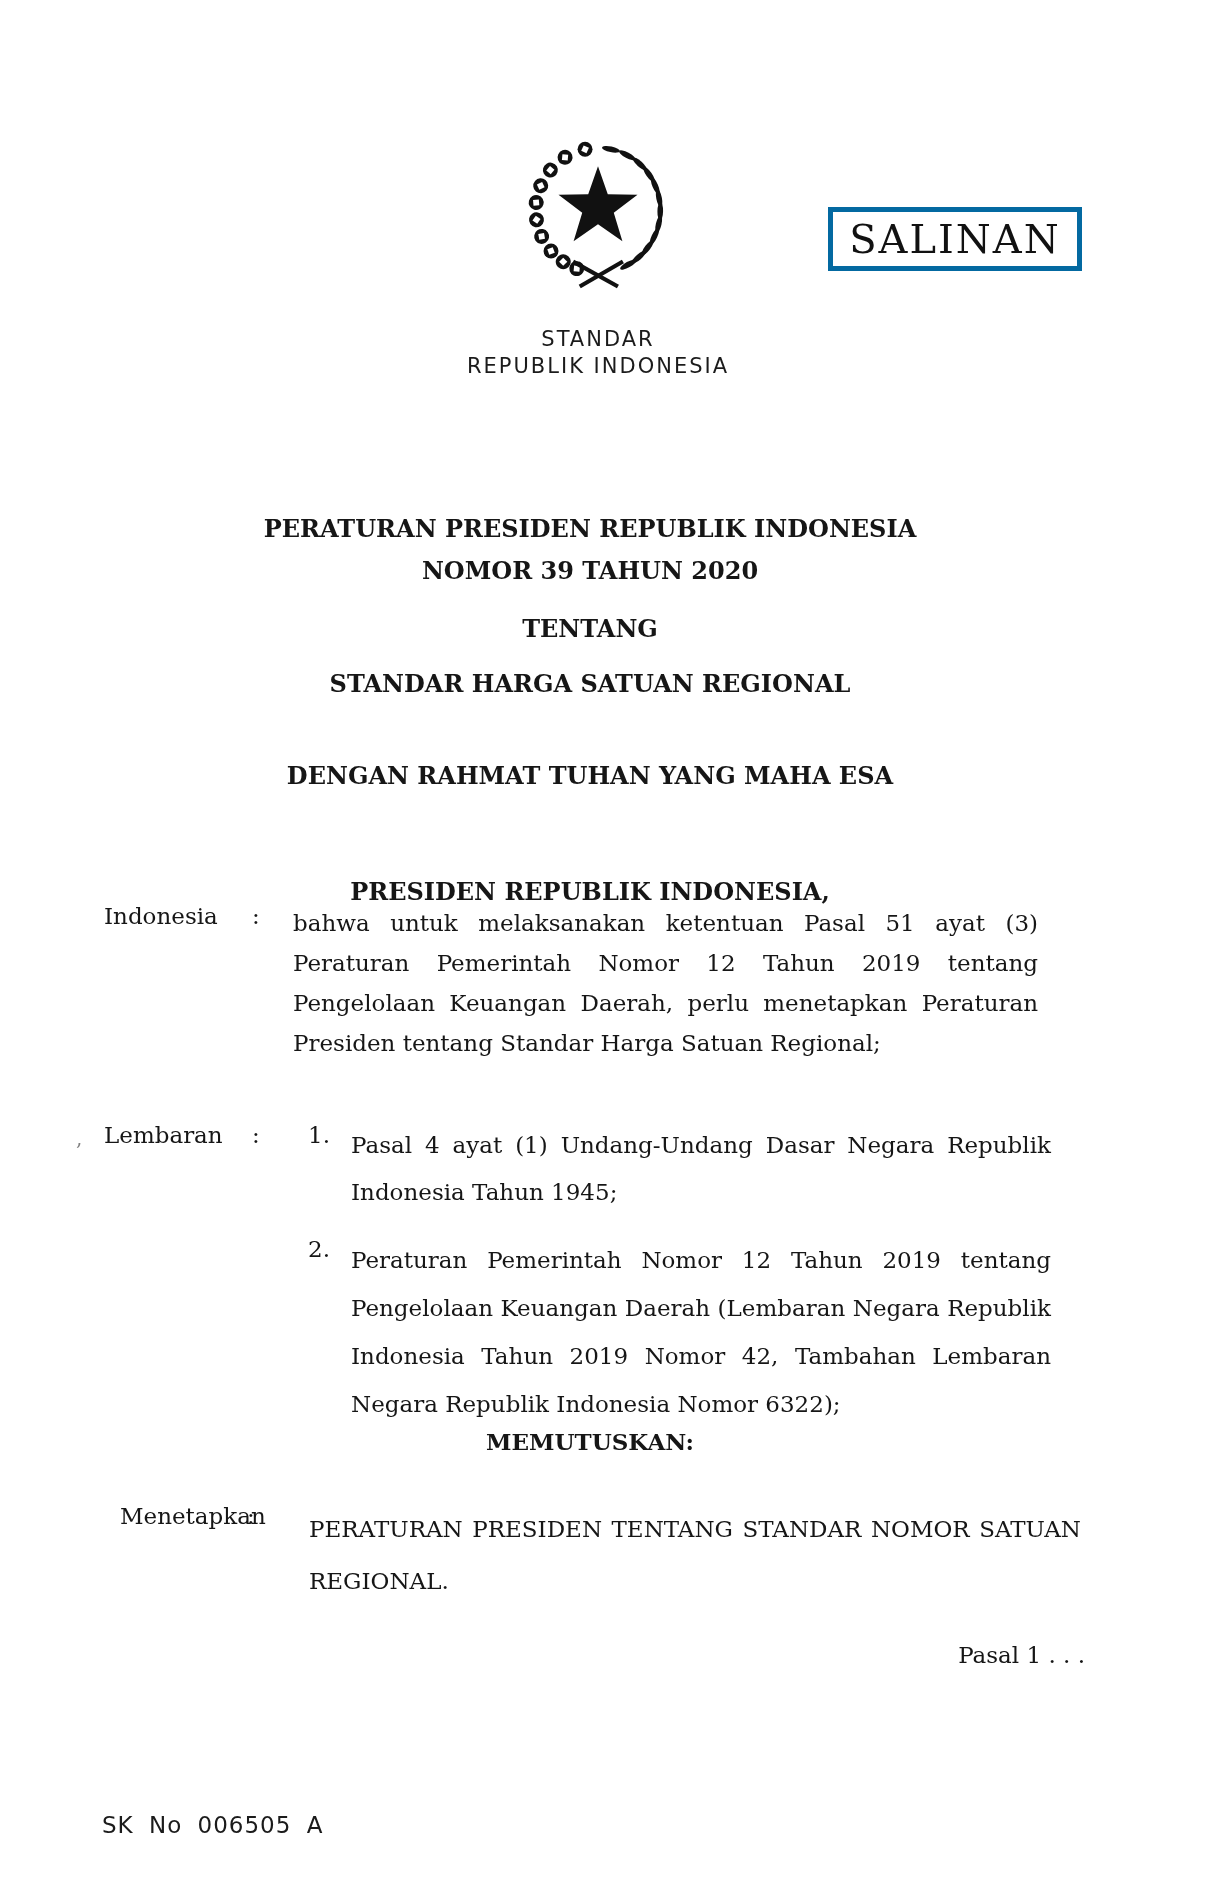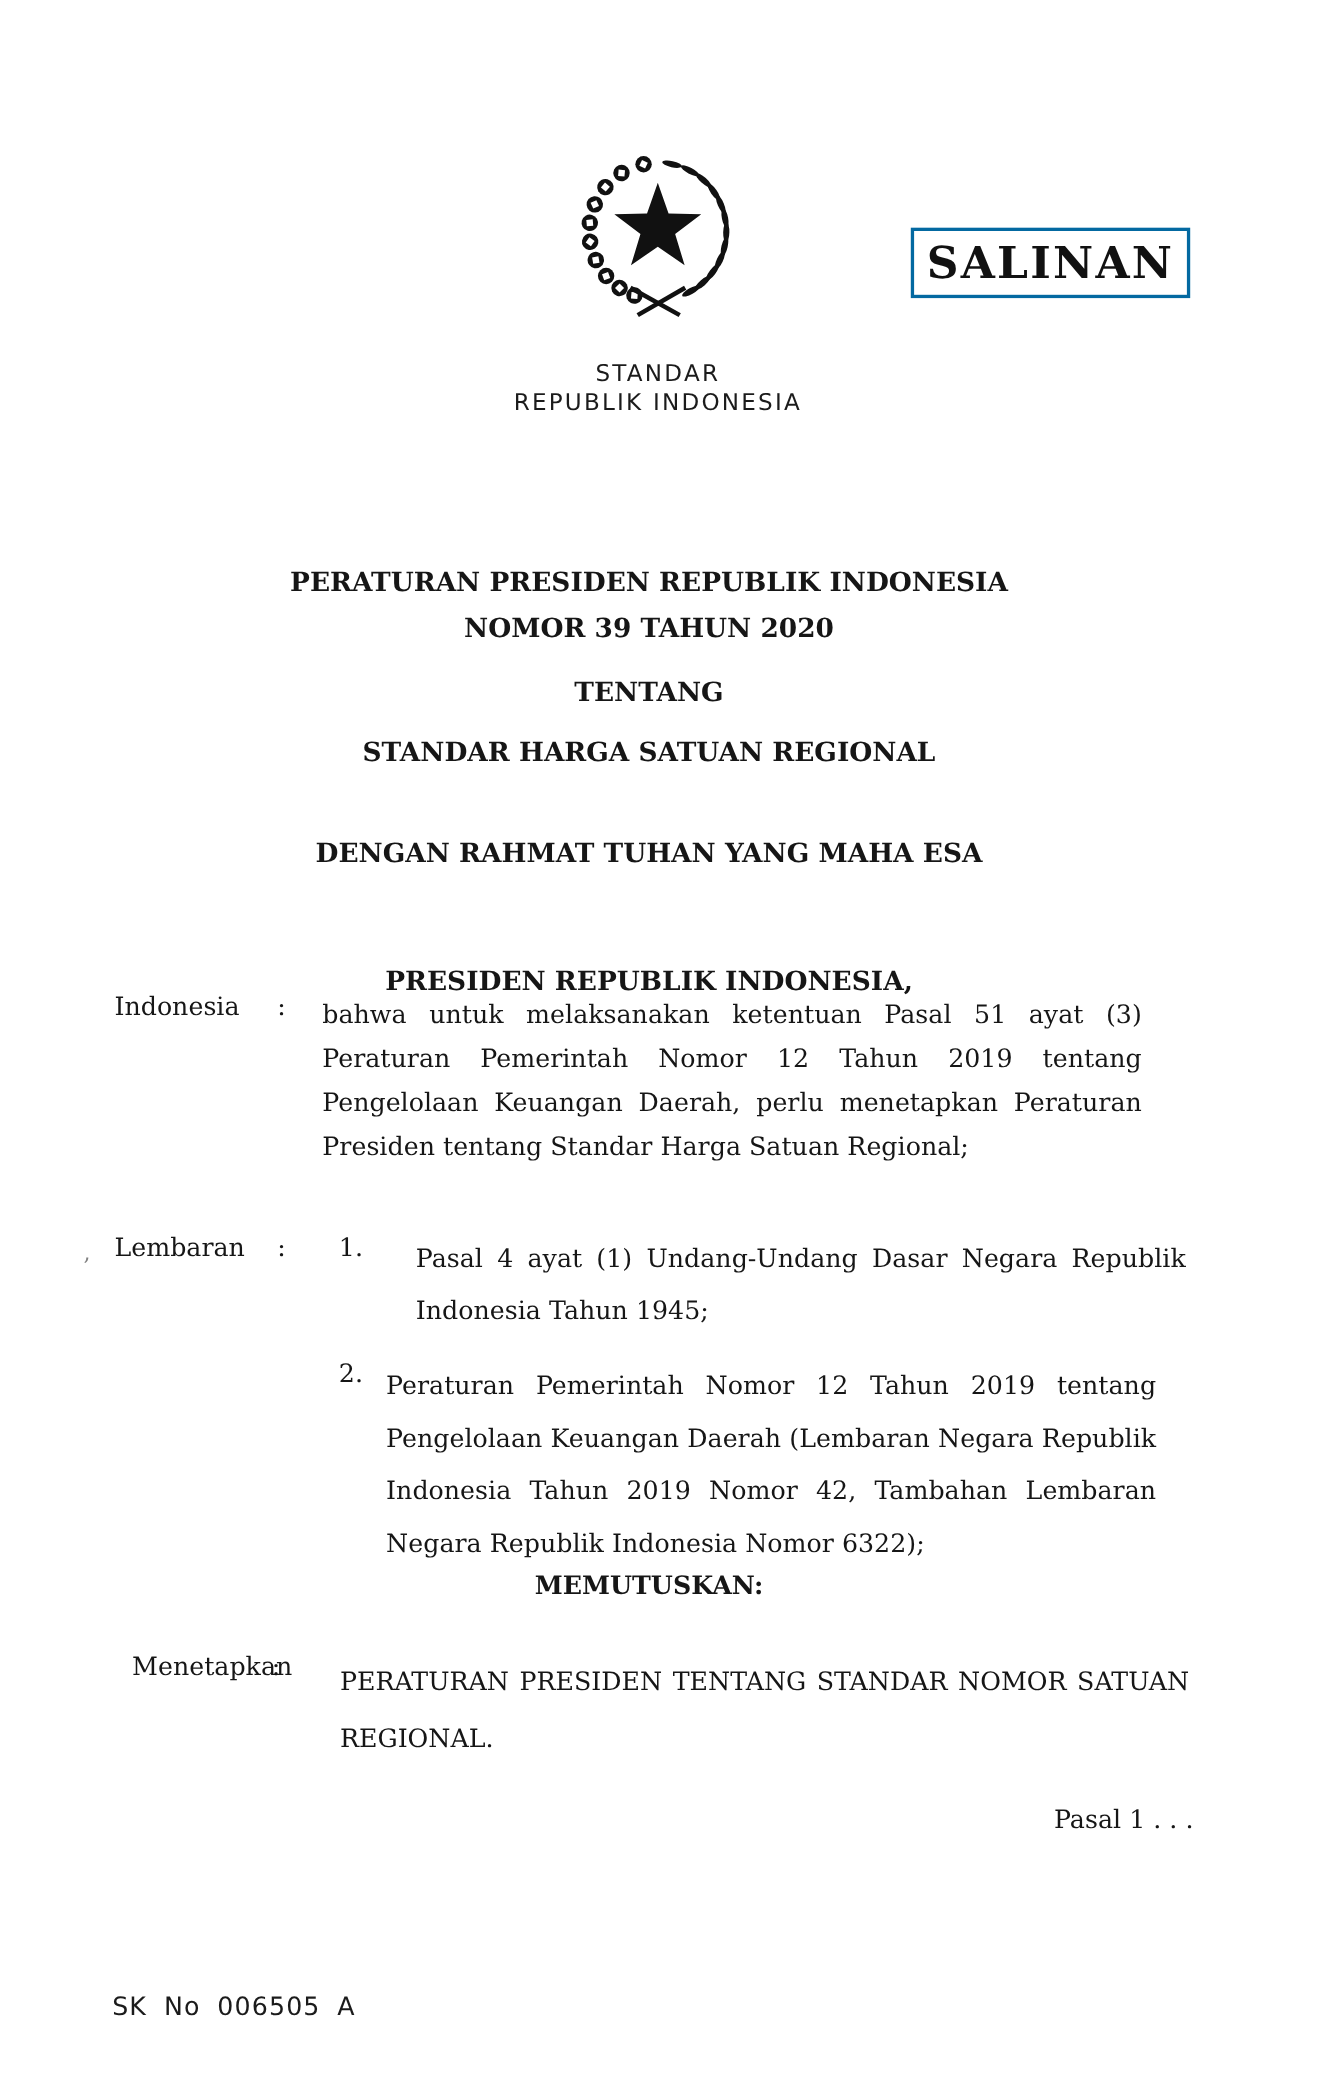--- a/index.html
+++ b/index.html
@@ -22,23 +22,23 @@
     font-family: "DejaVu Sans", sans-serif;
     font-size: 21px; line-height: 27px;
     letter-spacing: 2px;
     color: #1b1b1b;
   }
 
   
   .stamp {
     left: 828px; top: 207px; width: 254px; height: 64px;
     box-sizing: border-box;
-    border: 3px solid #0369a1;
+    border: 5px solid #0369a1;
     display: flex; align-items: center; justify-content: center;
-    font-weight: bold; font-size: 40px; letter-spacing: 2px;
+    font-weight: normal; font-size: 40px; letter-spacing: 2px;
     color: #111;
   }
 
   
   .cline { left: 95px; width: 990px; text-align: center; font-size: 24px; font-weight: bold; }
   .t1 { top: 514px; }
   .t2 { top: 556px; }
   .t3 { top: 614px; }
   .t4 { top: 669px; }
   .inv { top: 761px; }
@@ -50,21 +50,21 @@
   
   .menimbang-label { left: 104px; top: 903px; }
   .menimbang-colon { left: 252px; top: 903px; }
   .menimbang-text  { left: 293px; top: 903px; width: 745px; line-height: 40px; }
 
   
   .artifact { left: 76px; top: 1126px; font-size: 20px; opacity: .55; }
   .mengingat-label { left: 104px; top: 1122px; }
   .mengingat-colon { left: 252px; top: 1122px; }
   .m-item1-num  { left: 308px; top: 1122px; }
-  .m-item1-text { left: 351px; top: 1122px; width: 700px; line-height: 47px; margin-left: 27px; }
+  .m-item1-text { left: 351px; top: 1122px; width: 700px; line-height: 47px; }
   .m-item2-num  { left: 308px; top: 1236px; }
   .m-item2-text { left: 351px; top: 1236px; width: 700px; line-height: 48px; }
 
   
   .memutuskan { top: 1428px; }
   .menetapkan-label { left: 120px; top: 1503px; }
   .menetapkan-colon { left: 247px; top: 1503px; }
   .menetapkan-text  { left: 309px; top: 1503px; width: 772px; line-height: 52px; }
 
   

